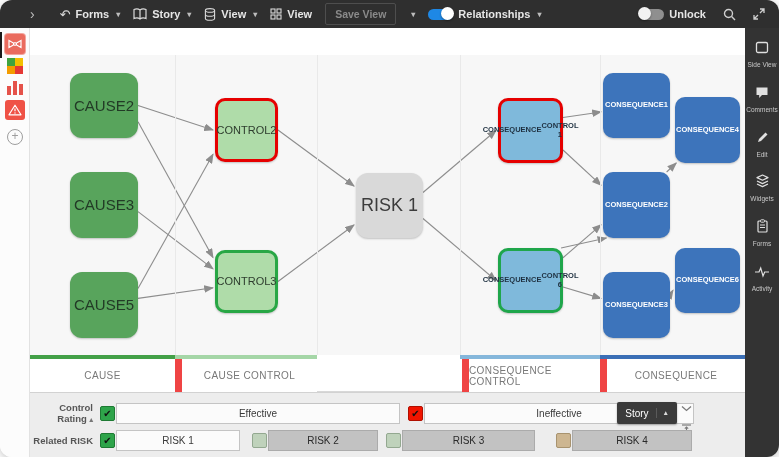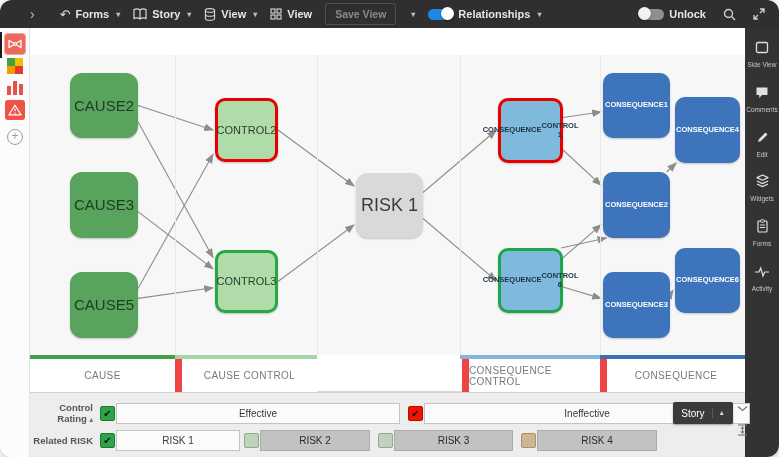--- a/index.html
+++ b/index.html
@@ -340,21 +340,21 @@
       <span class="flabel">
         <span>Control Rating</span> <span class="sort">▴</span>
       </span>
       <div class="opts" id="cr-opts" style="display:flex;align-items:center;">
           <div class="opt" style="margin-left: 2px;">
             <span class="cb" style="background: rgb(46, 164, 74); border-color: rgb(30, 122, 51);">✔</span>
             <span class="field" style="width: 284px;">Effective</span>
           </div>
           <div class="opt" style="margin-left: 8px;">
             <span class="cb" style="background: rgb(240, 20, 0); border-color: rgb(176, 15, 0);">✔</span>
-            <span class="field" style="width: 326px;">Ineffective</span>
+            <span class="field" style="width: 270px;">Ineffective</span>
           </div>
         </div>
       <button class="reset">
         <span>Story</span>
         <span class="reset-arrow">▲</span>
       </button>
       <div class="panel-icons">
         <span><svg width="11" height="7" viewBox="0 0 11 7">
               <path d="M1,1.5 L5.5,5.5 L10,1.5" fill="none" stroke="#7A7A7A" stroke-width="1.3"></path>
             </svg></span>
@@ -365,29 +365,29 @@
             </svg></span>
       </div>
     </div>
     <div class="frow" style="top:37px">
       <span class="flabel">Related RISK</span>
       <div class="opts" id="rr-opts" style="display:flex;align-items:center;">
           <div class="opt" style="margin-left: 2px;">
             <span class="cb" style="background: rgb(46, 164, 74); border-color: rgb(30, 122, 51);">✔</span>
             <span class="field" style="width: 124px;">RISK 1</span>
           </div>
-          <div class="opt" style="margin-left: 4px; border-radius: 7px;">
+          <div class="opt" style="margin-left: 12px; border-radius: 7px;">
             <span class="cb" style="background: rgb(191, 210, 187); border-color: rgb(147, 168, 144);"></span>
             <span class="field gray" style="width: 110px;">RISK 2</span>
           </div>
           <div class="opt" style="margin-left: 8px;">
             <span class="cb" style="background: rgb(191, 210, 187); border-color: rgb(147, 168, 144);"></span>
-            <span class="field gray" style="width: 119px;">RISK 3</span>
-          </div>
-          <div class="opt" style="margin-left: 8px;">
+            <span class="field gray" style="width: 133px;">RISK 3</span>
+          </div>
+          <div class="opt" style="margin-left: 21px;">
             <span class="cb" style="background: rgb(205, 182, 145); border-color: rgb(168, 147, 111);"></span>
             <span class="field gray" style="width: 120px;">RISK 4</span>
           </div>
         </div>
     </div>
   </div>
 
 </div>
 
 </body></html>

